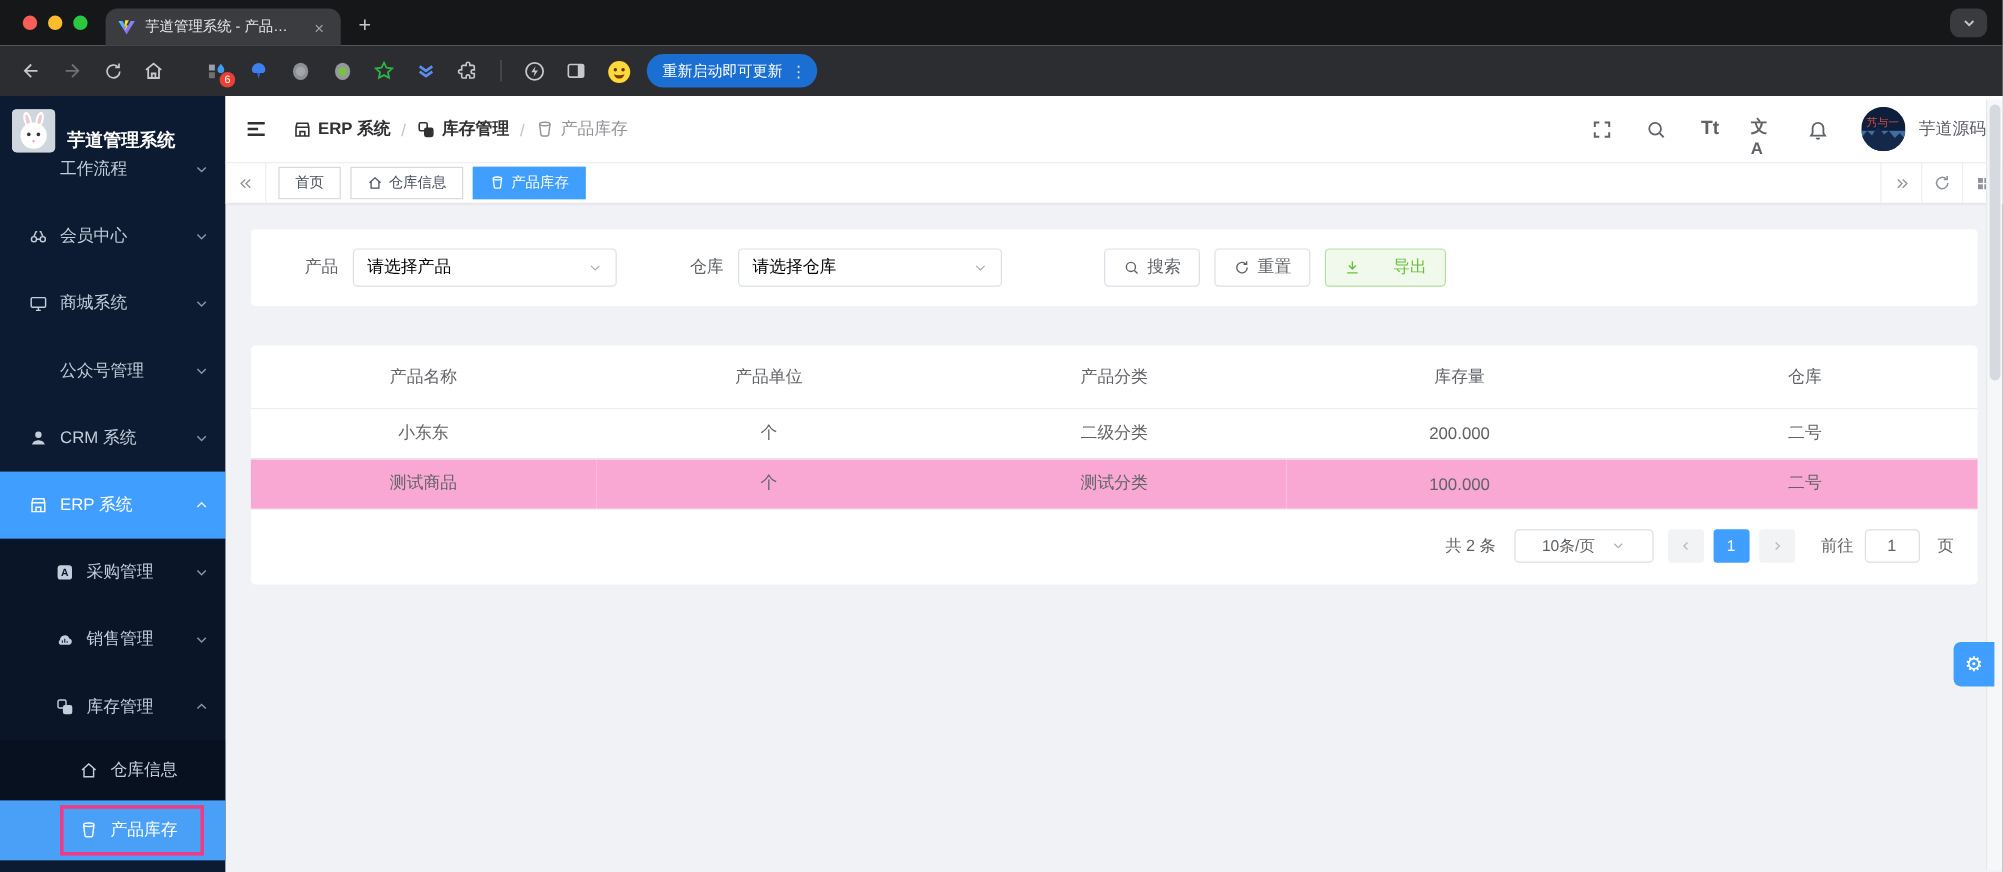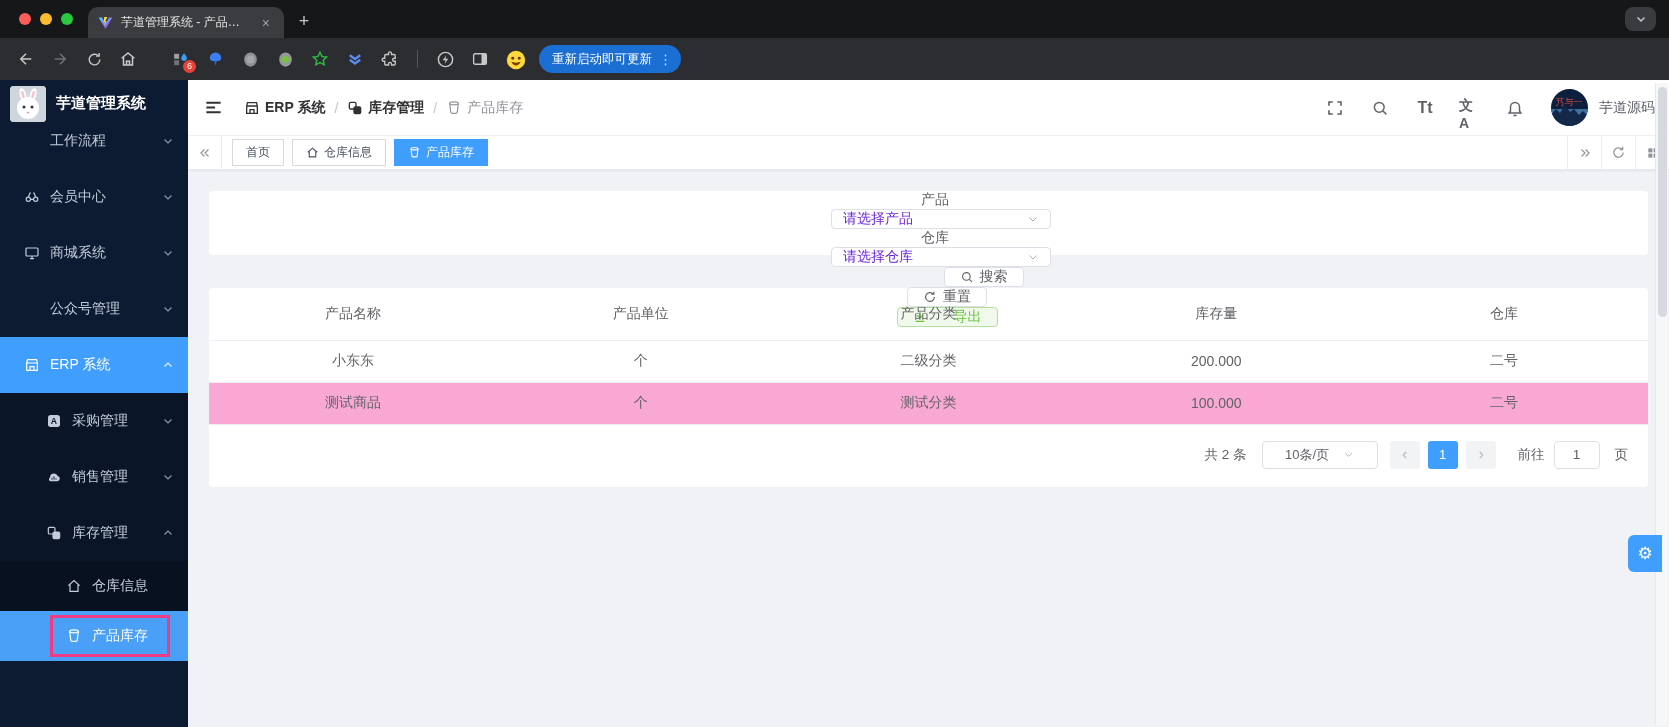--- a/index.html
+++ b/index.html
@@ -27,21 +27,21 @@
   .ext{display:flex;align-items:center;gap:15px;margin-left:20px;}
   .extic{position:relative;width:20px;height:20px;display:grid;place-items:center;}
   .badge{position:absolute;right:-6px;bottom:-4px;min-width:13px;height:13px;background:#e94235;border-radius:7px;color:#fff;font-size:9px;line-height:13px;text-align:center;padding:0 2px;}
   .vsep{width:1px;height:18px;background:#55565a;margin:0 2px;}
   .emoji{width:22px;height:22px;}
   .updatebtn{margin-left:14px;height:28px;background:#1b6fd3;border-radius:14px;display:flex;align-items:center;gap:7px;padding:0 9px 0 13px;color:#fff;font-size:12.5px;white-space:nowrap;}
   .updatebtn .kebab{font-size:13px;color:#cfe2ff;}
   
   .app{position:absolute;left:0;top:80px;width:1669px;height:647px;display:flex;}
   .sidebar{width:188px;background:#0c1b31;color:#c3cddb;flex:0 0 188px;overflow:hidden;}
-  .brand{height:47px;display:flex;align-items:center;gap:10px;padding:0 10px;}
+  .brand{height:47px;display:flex;align-items:flex-end;gap:10px;padding:0 10px;}
   .brand .logo{width:36px;height:36px;border-radius:4px;background:#dfe3e8;overflow:hidden;flex:0 0 36px;}
   .brand .bname{color:#fff;font-size:15px;font-weight:bold;white-space:nowrap;}
   .menu{position:relative;margin-top:-14px;}
   .mitem{height:56px;display:flex;align-items:center;gap:10px;padding:0 14px 0 24px;font-size:14px;cursor:pointer;white-space:nowrap;}
   .mitem .chev{margin-left:auto;color:#8a96a8;}
   .mitem.noicon{padding-left:50px;}
   .mitem.active{background:#409eff;color:#fff;}
   .mitem.active .chev{color:#e8f3ff;}
   .sub1{background:#0a1628;}
   .sub1 .mitem{padding-left:46px;}
@@ -69,23 +69,23 @@
   .tagbar{height:34px;background:#fff;border-bottom:1px solid #e3e6eb;box-shadow:0 1px 3px rgba(0,21,41,.06);display:flex;align-items:center;}
   .edgecell{width:34px;height:100%;display:grid;place-items:center;color:#909399;}
   .edgecell.l{border-right:1px solid #ededed;}
   .edgecell.b{border-left:1px solid #ededed;}
   .tags{display:flex;gap:8px;padding:0 10px;flex:1;align-items:flex-end;}
   .tag{height:27px;display:flex;align-items:center;gap:5px;padding:0 13px;border:1px solid #d9d9d9;background:#fff;color:#495060;font-size:12px;white-space:nowrap;cursor:pointer;}
   .tag.active{background:#409eff;border-color:#409eff;color:#fff;}
   
   .content{flex:1;position:relative;padding:21px;overflow:hidden;}
   .card{background:#fff;border-radius:4px;}
-  .filtercard{height:64px;display:flex;align-items:center;padding:0 20px 0 45px;margin-bottom:33px;font-size:14px;color:#606266;flex-direction:column;}
+  .filtercard{height:64px;display:flex;align-items:center;padding:0 20px 0 45px;margin-bottom:33px;font-size:14px;color:#606266;}
   .flabel{margin-right:12px;white-space:nowrap;}
-  .sel{width:220px;height:32px;border:1px solid #dcdfe6;border-radius:4px;background:#fff;display:flex;align-items:center;padding:0 11px;color:#6d28d9;font-size:14px;cursor:pointer;}
+  .sel{width:220px;height:32px;border:1px solid #dcdfe6;border-radius:4px;background:#fff;display:flex;align-items:center;padding:0 11px;color:#000000;font-size:14px;cursor:pointer;}
   .sel .chev{margin-left:auto;color:#a8abb2;}
   .fgap{width:61px;}
   .btn{height:32px;border:1px solid #dcdfe6;border-radius:4px;background:#fff;display:flex;align-items:center;gap:6px;padding:0 15px;font-size:14px;color:#606266;margin-left:12px;cursor:pointer;white-space:nowrap;}
   .btn.first{margin-left:85px;}
   .btn.export{color:#67c23a;border-color:#b3e19d;background:#f0f9eb;gap:27px;}
   
   .tablecard{padding-bottom:14px;min-height:198px;margin-top:12px;}
   table{width:100%;border-collapse:collapse;table-layout:fixed;font-size:14px;color:#606266;}
   th{height:52px;font-weight:normal;border-bottom:1px solid #ebeef5;text-align:center;}
   td{height:42px;border-bottom:1px solid #ebeef5;text-align:center;}
@@ -282,20 +282,34 @@
             </span>
           <span>商城系统</span>
           <span class="chev">
               <svg width="12" height="12" viewBox="0 0 24 24" fill="none" stroke="currentColor" stroke-width="2.4">
                 <path d="M5 9l7 7 7-7"></path>
               </svg>
             </span>
         </div>
         <div class="mitem noicon">
           <span>公众号管理</span>
+          <span class="chev">
+              <svg width="12" height="12" viewBox="0 0 24 24" fill="none" stroke="currentColor" stroke-width="2.4">
+                <path d="M5 9l7 7 7-7"></path>
+              </svg>
+            </span>
+        </div>
+        <div class="mitem">
+          <span class="micon">
+              <svg width="16" height="16" viewBox="0 0 24 24" fill="currentColor">
+                <circle cx="12" cy="8" r="4"></circle>
+                <path d="M4 20c1.4-4.2 5.6-5.2 8-5.2s6.6 1 8 5.2z"></path>
+              </svg>
+            </span>
+          <span>CRM 系统</span>
           <span class="chev">
               <svg width="12" height="12" viewBox="0 0 24 24" fill="none" stroke="currentColor" stroke-width="2.4">
                 <path d="M5 9l7 7 7-7"></path>
               </svg>
             </span>
         </div>
         <div class="mitem active">
           <span class="micon">
               <svg width="16" height="16" viewBox="0 0 24 24" fill="none" stroke="currentColor" stroke-width="1.8">
                 <path d="M4 9l1.2-5h13.6L20 9M4 9h16M4 9v11h16V9M9 20v-5.5h6V20"></path>

